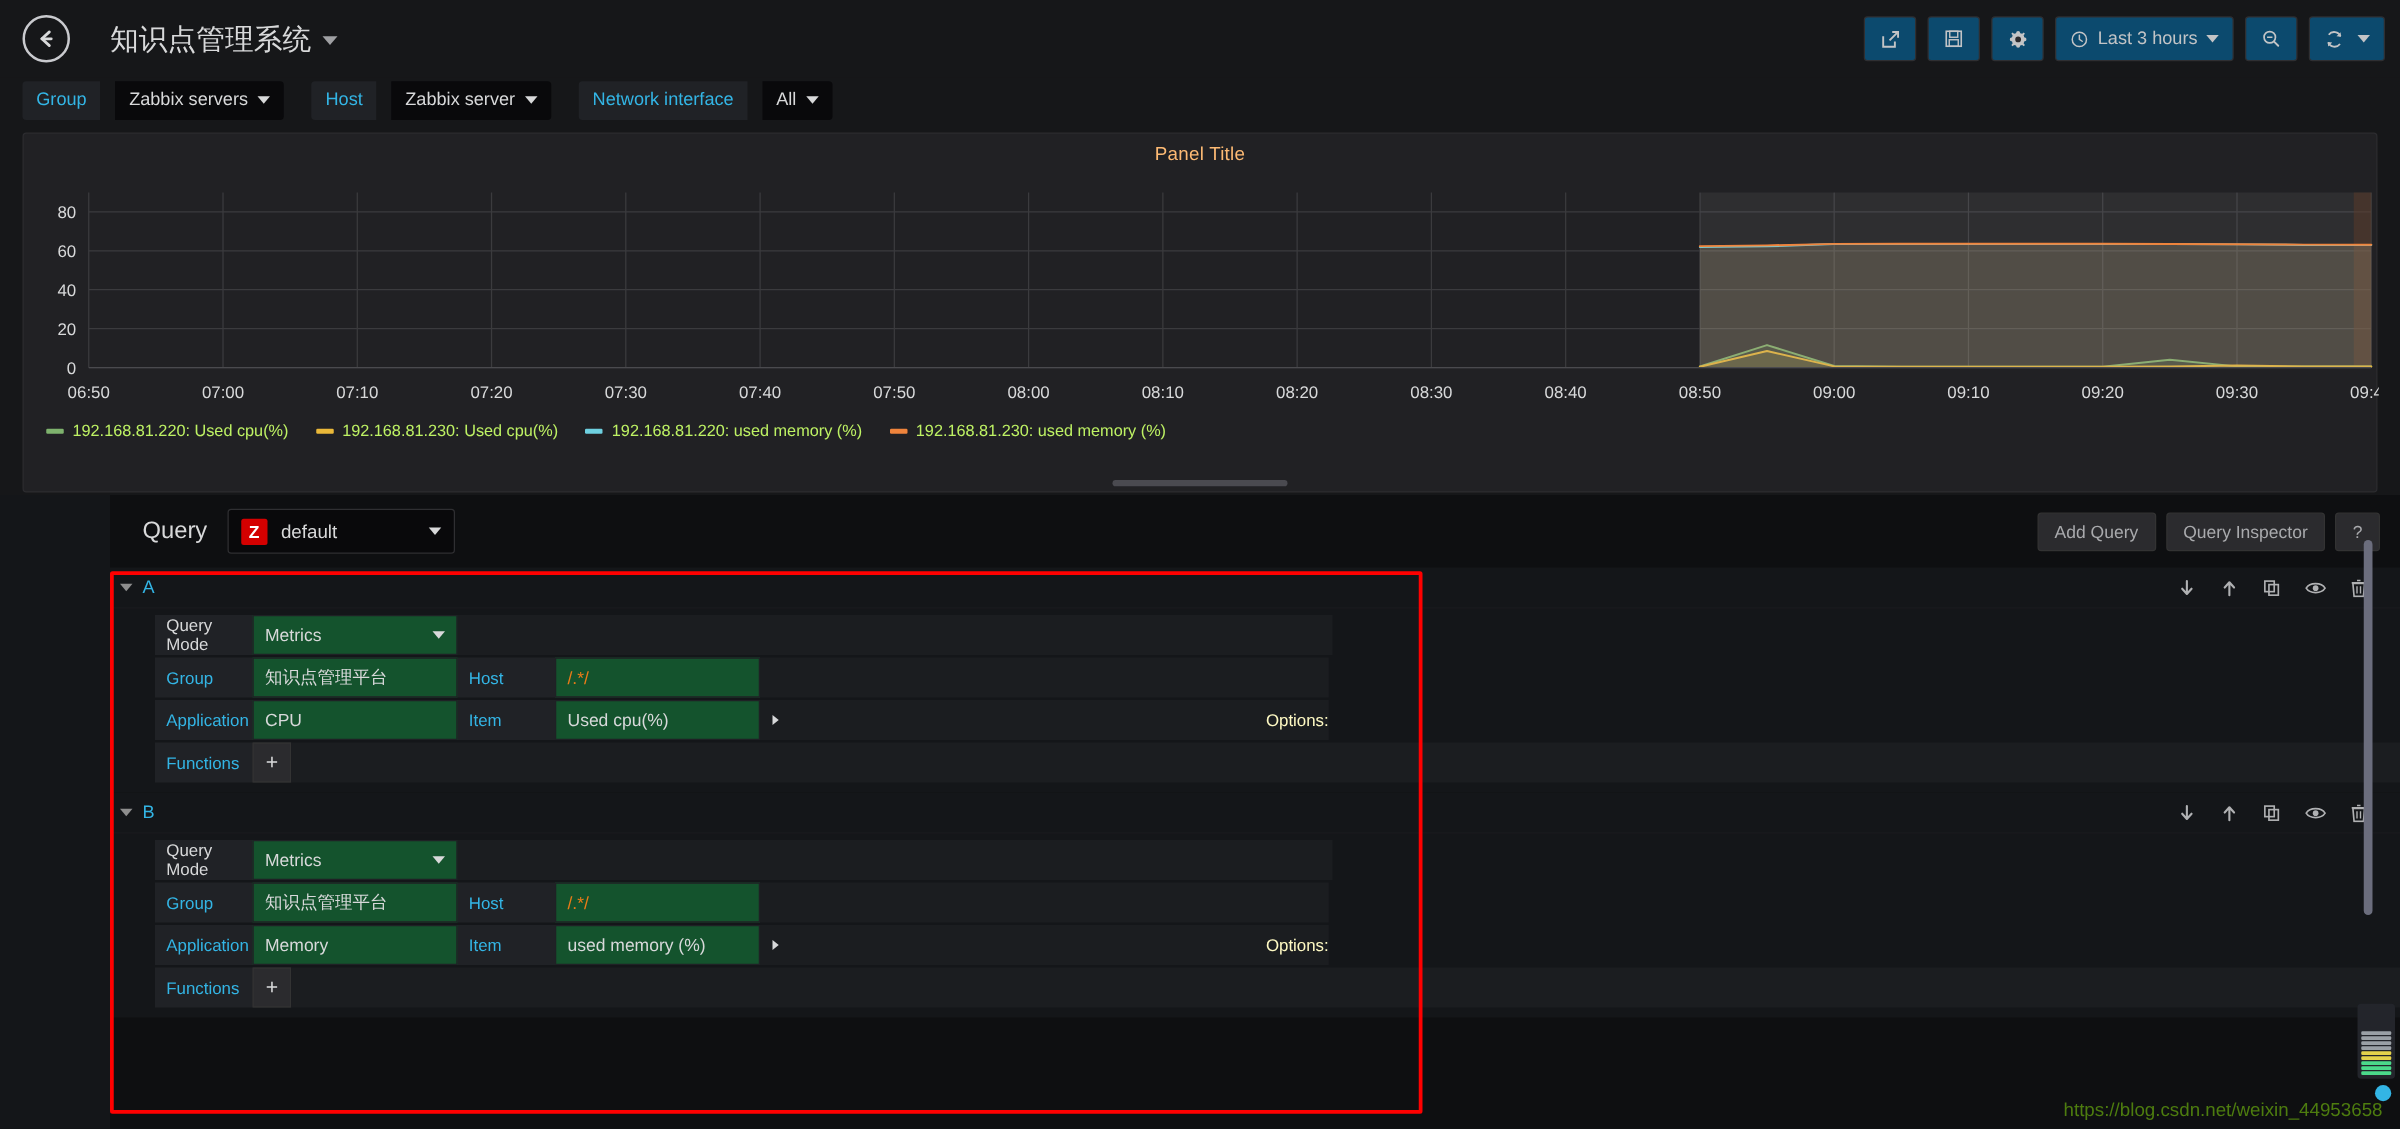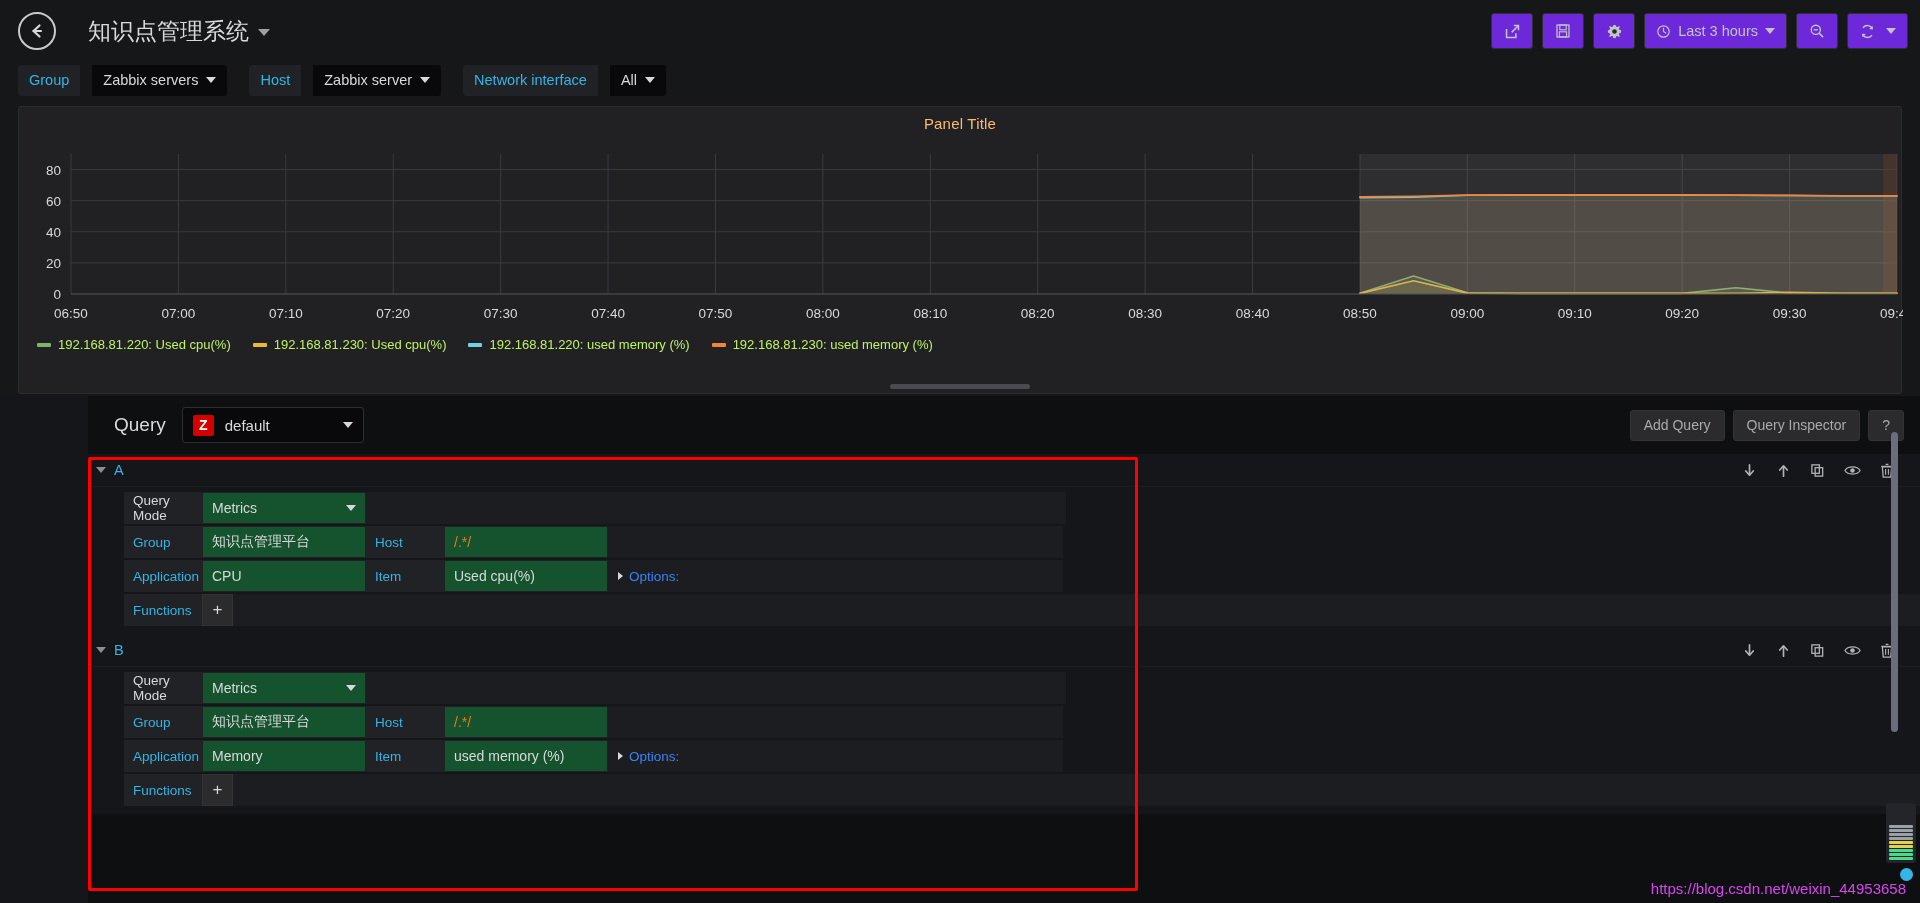--- a/index.html
+++ b/index.html
@@ -36,21 +36,21 @@
     border-left:6px solid transparent; border-right:6px solid transparent;
     border-top:7px solid #9fa0a3; display:inline-block; vertical-align: middle;
     cursor:pointer;
   }
   .nav-right {
     margin-left: auto; margin-right: 12px;
     display: flex; align-items: center; gap: 9px;
   }
   .tb-btn {
     height: 36px; min-width: 42px; padding: 0 11px;
-    background: #6d28d9; border: 1px solid #2f2f32; border-radius: 3px;
+    background: #0c4a6e; border: 1px solid #2f2f32; border-radius: 3px;
     display: flex; align-items: center; justify-content: center; gap: 7px;
     color: #c3c4c6; font-size: 14.5px; cursor: pointer;
   }
   .tb-group { display: flex; align-items: center; gap: 9px; }
   .tb-caret {
     width:0;height:0;border-left:5px solid transparent;
     border-right:5px solid transparent;border-top:6px solid #c3c4c6;
   }
 
   
@@ -155,22 +155,23 @@
   .cell-in.sel{ cursor:pointer; }
   .cell-in .sel-caret{
     position:absolute;right:9px;width:0;height:0;
     border-left:5px solid transparent;border-right:5px solid transparent;
     border-top:6px solid #d8d9da;
   }
   .cell-in.regex{ color:#eb7b18; }
   .cell-spacer{ background:#1b1d20; }
   .opt-cell{
     background:#1b1d20; display:flex; align-items:center;
-    padding-left:10px; gap:6px; font-size:13.5px; color:#3b82f6;
+    padding-left:10px; gap:6px; font-size:13.5px; color:#fef9c3;
     cursor:pointer;
+    justify-content:space-between;
   }
   .opt-arrow{width:0;height:0;border-top:4px solid transparent;
     border-bottom:4px solid transparent;border-left:5px solid #d8d9da;}
   .fn-plus{
     width:31px; background:#2b2b2e; border:1px solid #333;
     display:flex;align-items:center;justify-content:center;
     color:#d8d9da;font-size:17px;cursor:pointer;
   }
   .fn-rest{ flex:1; background:#1b1d20; }
 
@@ -188,21 +189,21 @@
   .rail-icon{
     position:absolute; left:20px; width:55px; height:55px; border-radius:50%;
     border:2px solid #d8d9da; background:#141619;
     display:flex;align-items:center;justify-content:center;cursor:pointer;
   }
   .rail-icon.active{ border:none; background:transparent; }
 
   
   .watermark{
     position:absolute; right: 14px; bottom: 6px;
-    font-size:15px; color:#d946ef; z-index:60; white-space:nowrap;margin-left:36px;
+    font-size:15px; color:#4d7c0f; z-index:60; white-space:nowrap;margin-left:36px;
   }
   .vscroll{
     position:absolute; right: 22px; top: 432px; width:7px; height:300px;
     background:#6b6d7d; border-radius:4px; z-index:55; cursor:pointer;
   }
   .blue-dot{
     position:absolute; right:7px; bottom:22px; width:13px;height:13px;
     border-radius:50%; background:#33b5e5; z-index:61;
   }
   .mini-widget{

